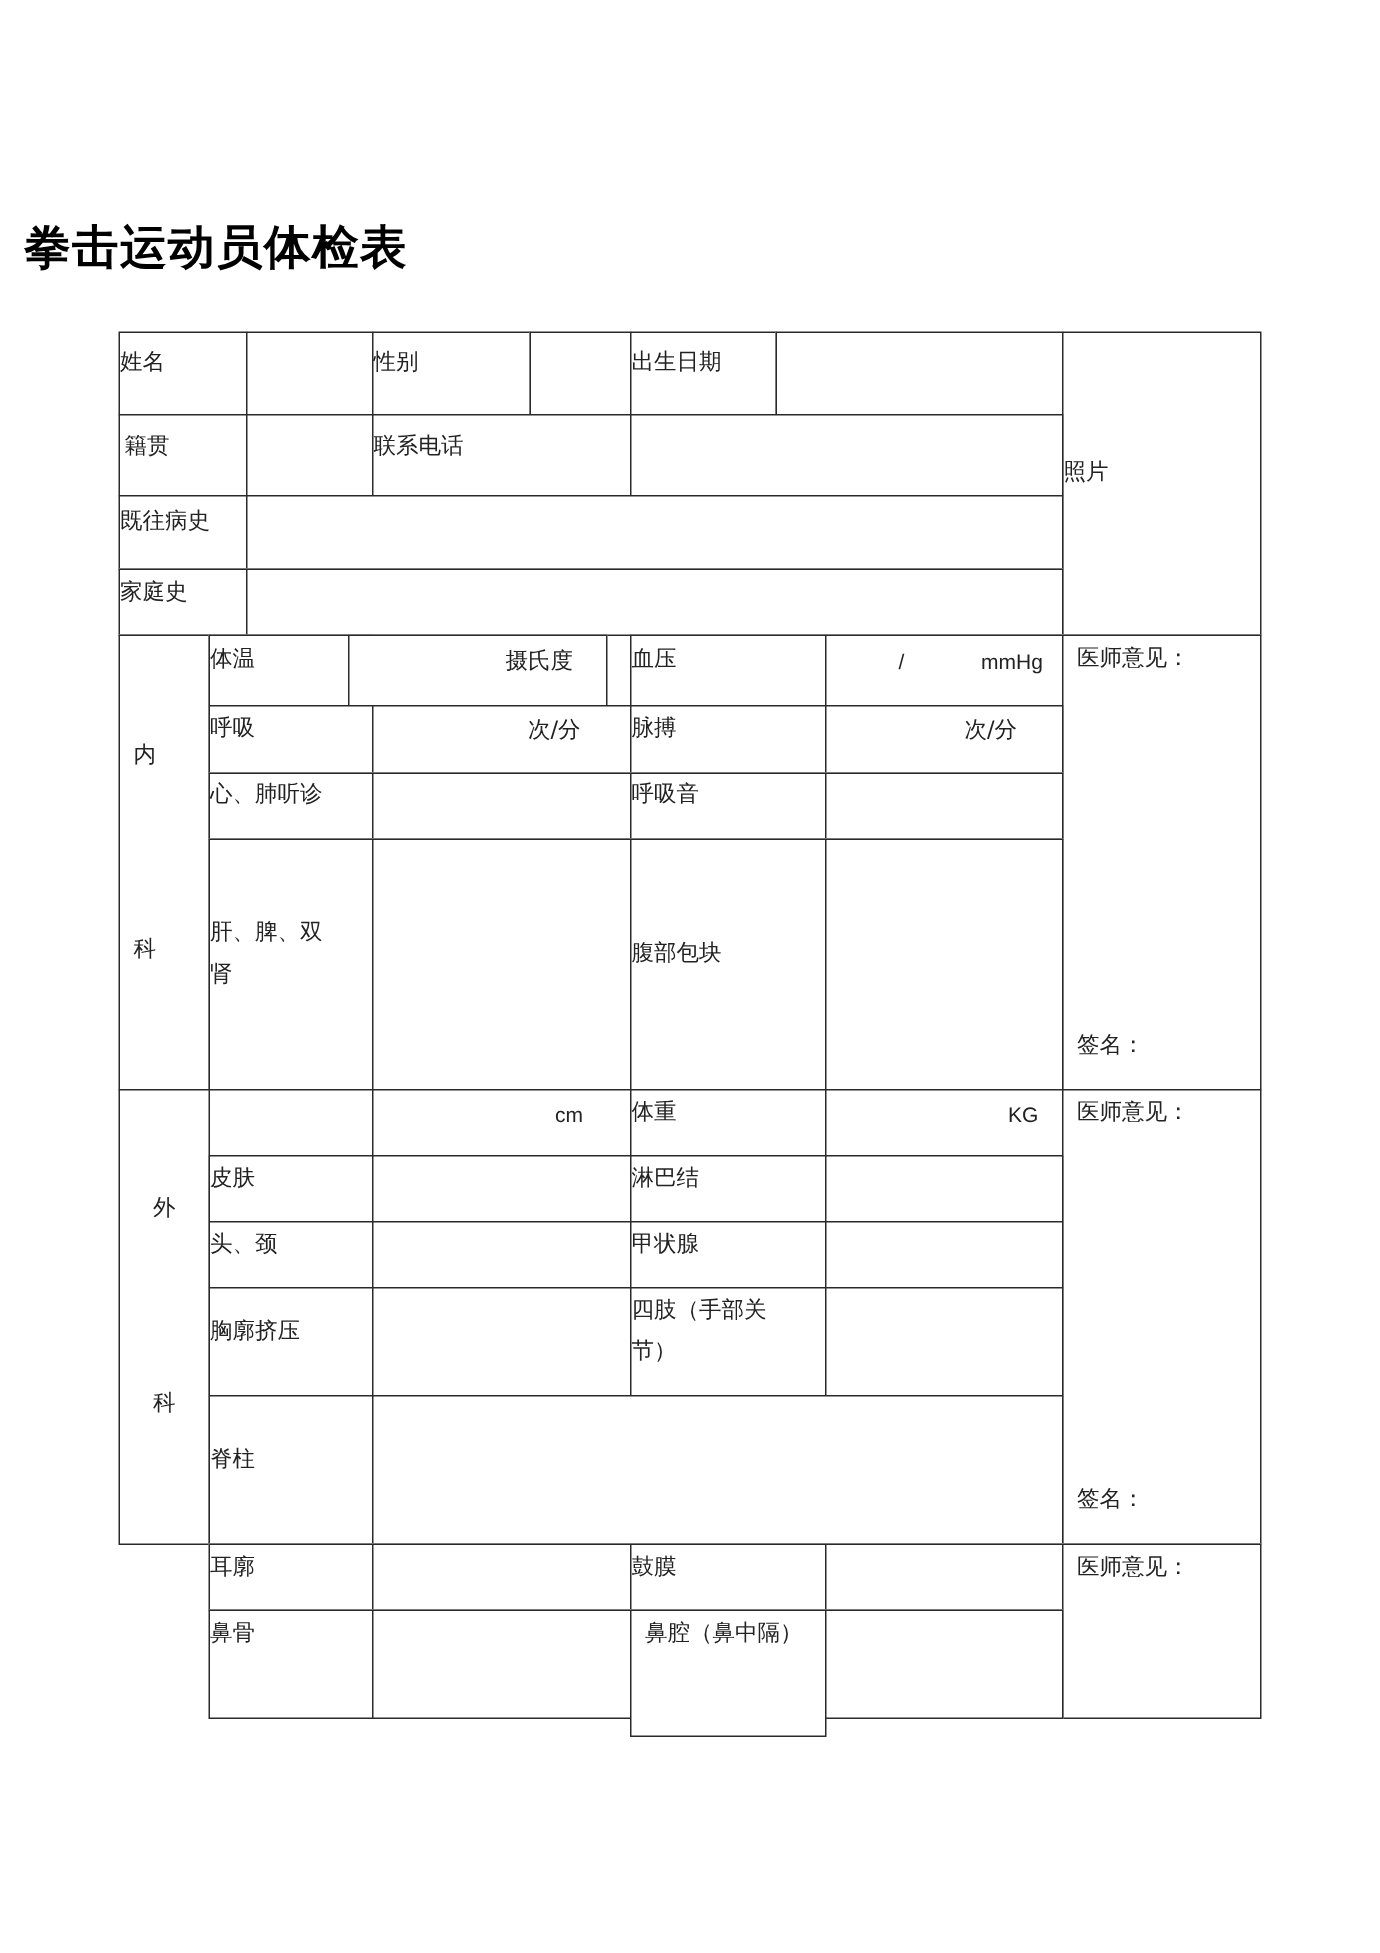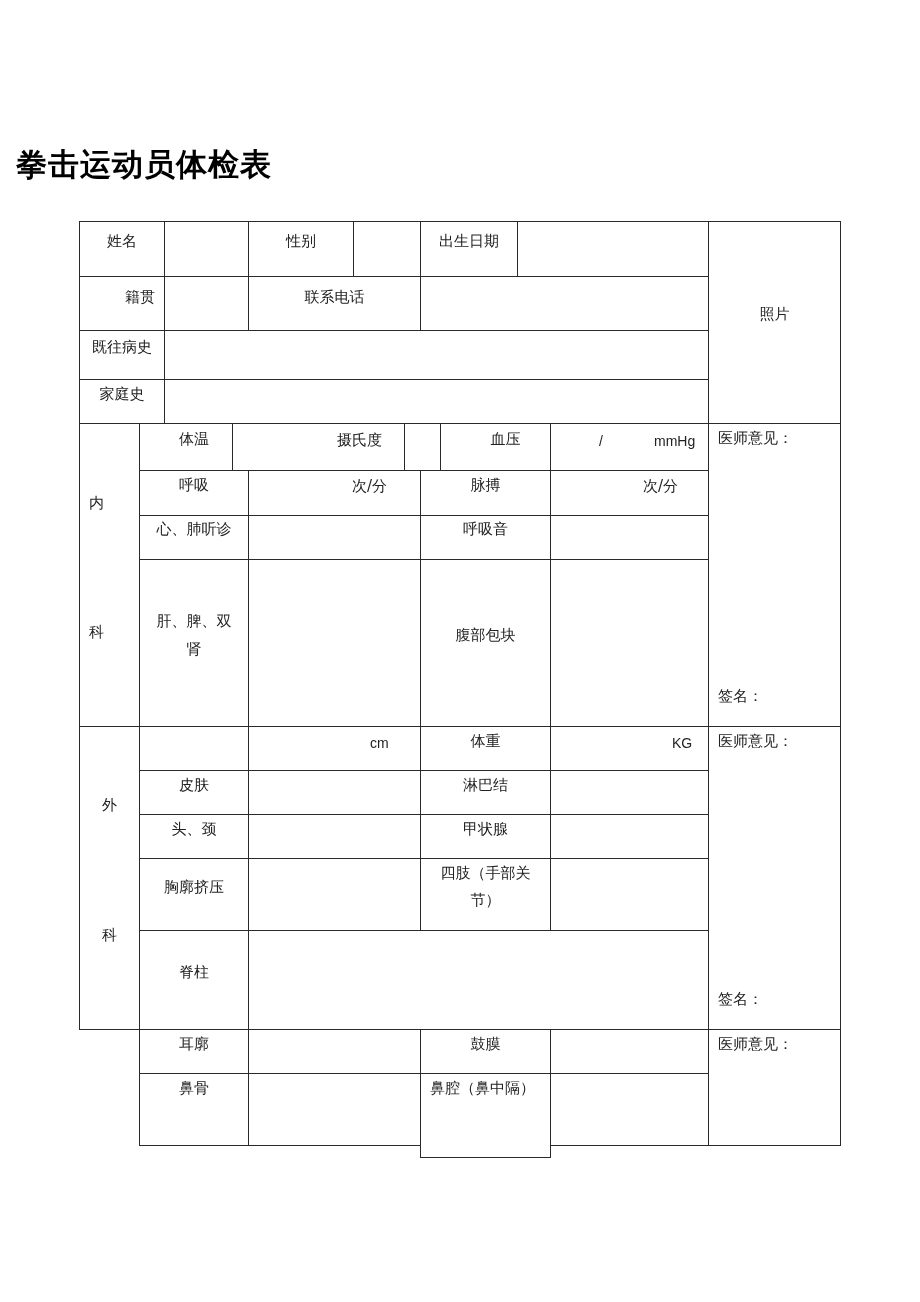--- a/index.html
+++ b/index.html
@@ -3,21 +3,21 @@
 <meta charset="utf-8">
 <style>
   html, body { margin:0; padding:0; background:#ffffff; }
   body { width:920px; height:1302px; position:relative; overflow:hidden;
          font-family:"DejaVu Sans", "Liberation Sans", sans-serif; color:#1a1a1a; }
   .title { position:absolute; left:0; width:920px; top:144px; text-align:left;
            font-size:31px; font-weight:bold; letter-spacing:1px; color:#000;padding-left:16px; }
   .form { position:absolute; left:0; top:0; width:920px; height:1302px; }
   .cell { position:absolute; box-sizing:border-box; border:1px solid #2a2a2a; background:#fff; }
   .lbl { position:absolute; font-size:15px; line-height:27px; color:#222; white-space:nowrap; }
-  .c { text-align:center; }
+  .c { }
   .unit { position:absolute; font-size:15px; color:#222; white-space:nowrap; }
   .latin { font-family:"Liberation Sans", sans-serif; font-size:14px; }
   .input { cursor:text; }
 </style>
 </head>
 <body>
 
 <div class="title">拳击运动员体检表</div>
 
 <div class="form">
@@ -33,21 +33,21 @@
   <div class="cell" style="left:420px;top:221px;width:98px;height:56px">
     <span class="lbl c" style="left:0;width:96px;top:6px">出生日期</span>
   </div>
   <div class="cell input" style="left:517px;top:221px;width:192px;height:56px"></div>
 
   <div class="cell" style="left:708px;top:221px;width:133px;height:203px">
     <span class="lbl c" style="left:0;width:131px;top:79px">照片</span>
   </div>
 
   <div class="cell" style="left:79px;top:276px;width:86px;height:55px">
-    <span class="lbl c" style="left:18px;width:84px;top:7px">籍贯</span>
+    <span class="lbl c" style="left:3px;width:84px;top:7px">籍贯</span>
   </div>
   <div class="cell input" style="left:164px;top:276px;width:85px;height:55px"></div>
   <div class="cell" style="left:248px;top:276px;width:173px;height:55px">
     <span class="lbl c" style="left:0;width:171px;top:7px">联系电话</span>
   </div>
   <div class="cell input" style="left:420px;top:276px;width:289px;height:55px"></div>
 
   <div class="cell" style="left:79px;top:330px;width:86px;height:50px">
     <span class="lbl c" style="left:0;width:84px;top:3px">既往病史</span>
   </div>
@@ -62,21 +62,21 @@
     <span class="lbl" style="left:9px;top:66px">内</span>
     <span class="lbl" style="left:9px;top:195px">科</span>
   </div>
 
   <div class="cell" style="left:139px;top:423px;width:110px;height:48px">
     <span class="lbl c" style="left:0;width:108px;top:2px">体温</span>
   </div>
   <div class="cell input" style="left:232px;top:423px;width:173px;height:48px">
     <span class="unit" style="left:104px;top:7px">摄氏度</span>
   </div>
-  <div class="cell" style="left:440px;top:423px;width:131px;height:52px">
+  <div class="cell" style="left:420px;top:423px;width:131px;height:52px">
     <span class="lbl c" style="left:0;width:129px;top:2px">血压</span>
   </div>
   <div class="cell input" style="left:550px;top:423px;width:159px;height:48px">
     <span class="unit latin" style="left:48px;top:9px">/</span>
     <span class="unit latin" style="left:103px;top:9px">mmHg</span>
   </div>
 
   <div class="cell input" style="left:708px;top:423px;width:133px;height:304px">
     <span class="lbl" style="left:9px;top:1px">医师意见：</span>
     <span class="lbl" style="left:9px;top:259px">签名：</span>

